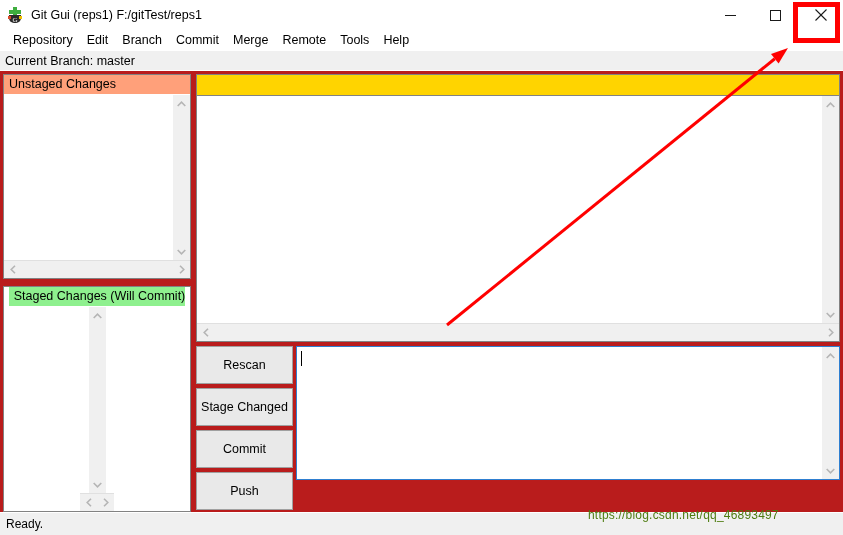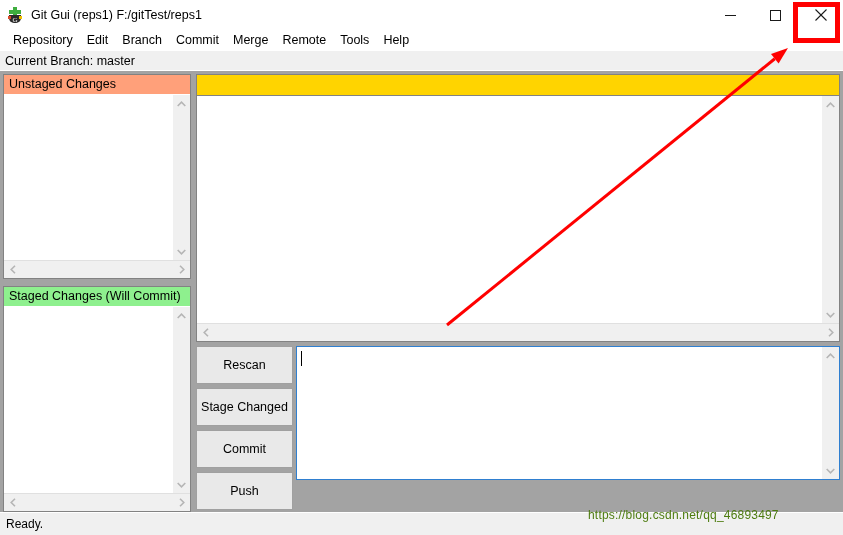--- a/index.html
+++ b/index.html
@@ -136,21 +136,21 @@
     padding-left: 5px;
     font-size: 12.5px;
     color: #000000;
     border-bottom: 1px solid #ffffff;
   }
 
   
   .main {
     flex: 1 1 auto;
     display: flex;
-    background: #a3a3a3;
+    background: #b91c1c;
     padding: 3px 3px 0 3px;
     box-sizing: border-box;
     min-height: 0;
   }
   .left-col {
     width: 188px;
     flex: 0 0 188px;
     display: flex;
     flex-direction: column;
     min-height: 0;
@@ -166,21 +166,21 @@
   
   .filepanel {
     border: 1px solid #828282;
     background: #ffffff;
     display: flex;
     flex-direction: column;
     box-sizing: border-box;
     min-height: 0;
   }
   .filepanel.unstaged { flex: 0 0 205px; }
-  .filepanel.staged { flex: 1 1 auto; margin-top: 7px; }
+  .filepanel.staged { flex: 1 1 auto; margin-top: 7px; align-items: center; }
   .panel-header {
     font-size: 12.5px;
     color: #000000;
     padding: 2px 0 3px 5px;
     white-space: nowrap;
     overflow: hidden;
     flex: 0 0 auto;
     border-bottom: 1px solid #ffffff;
   }
   .panel-header.orange { background: #ffa07a; }

